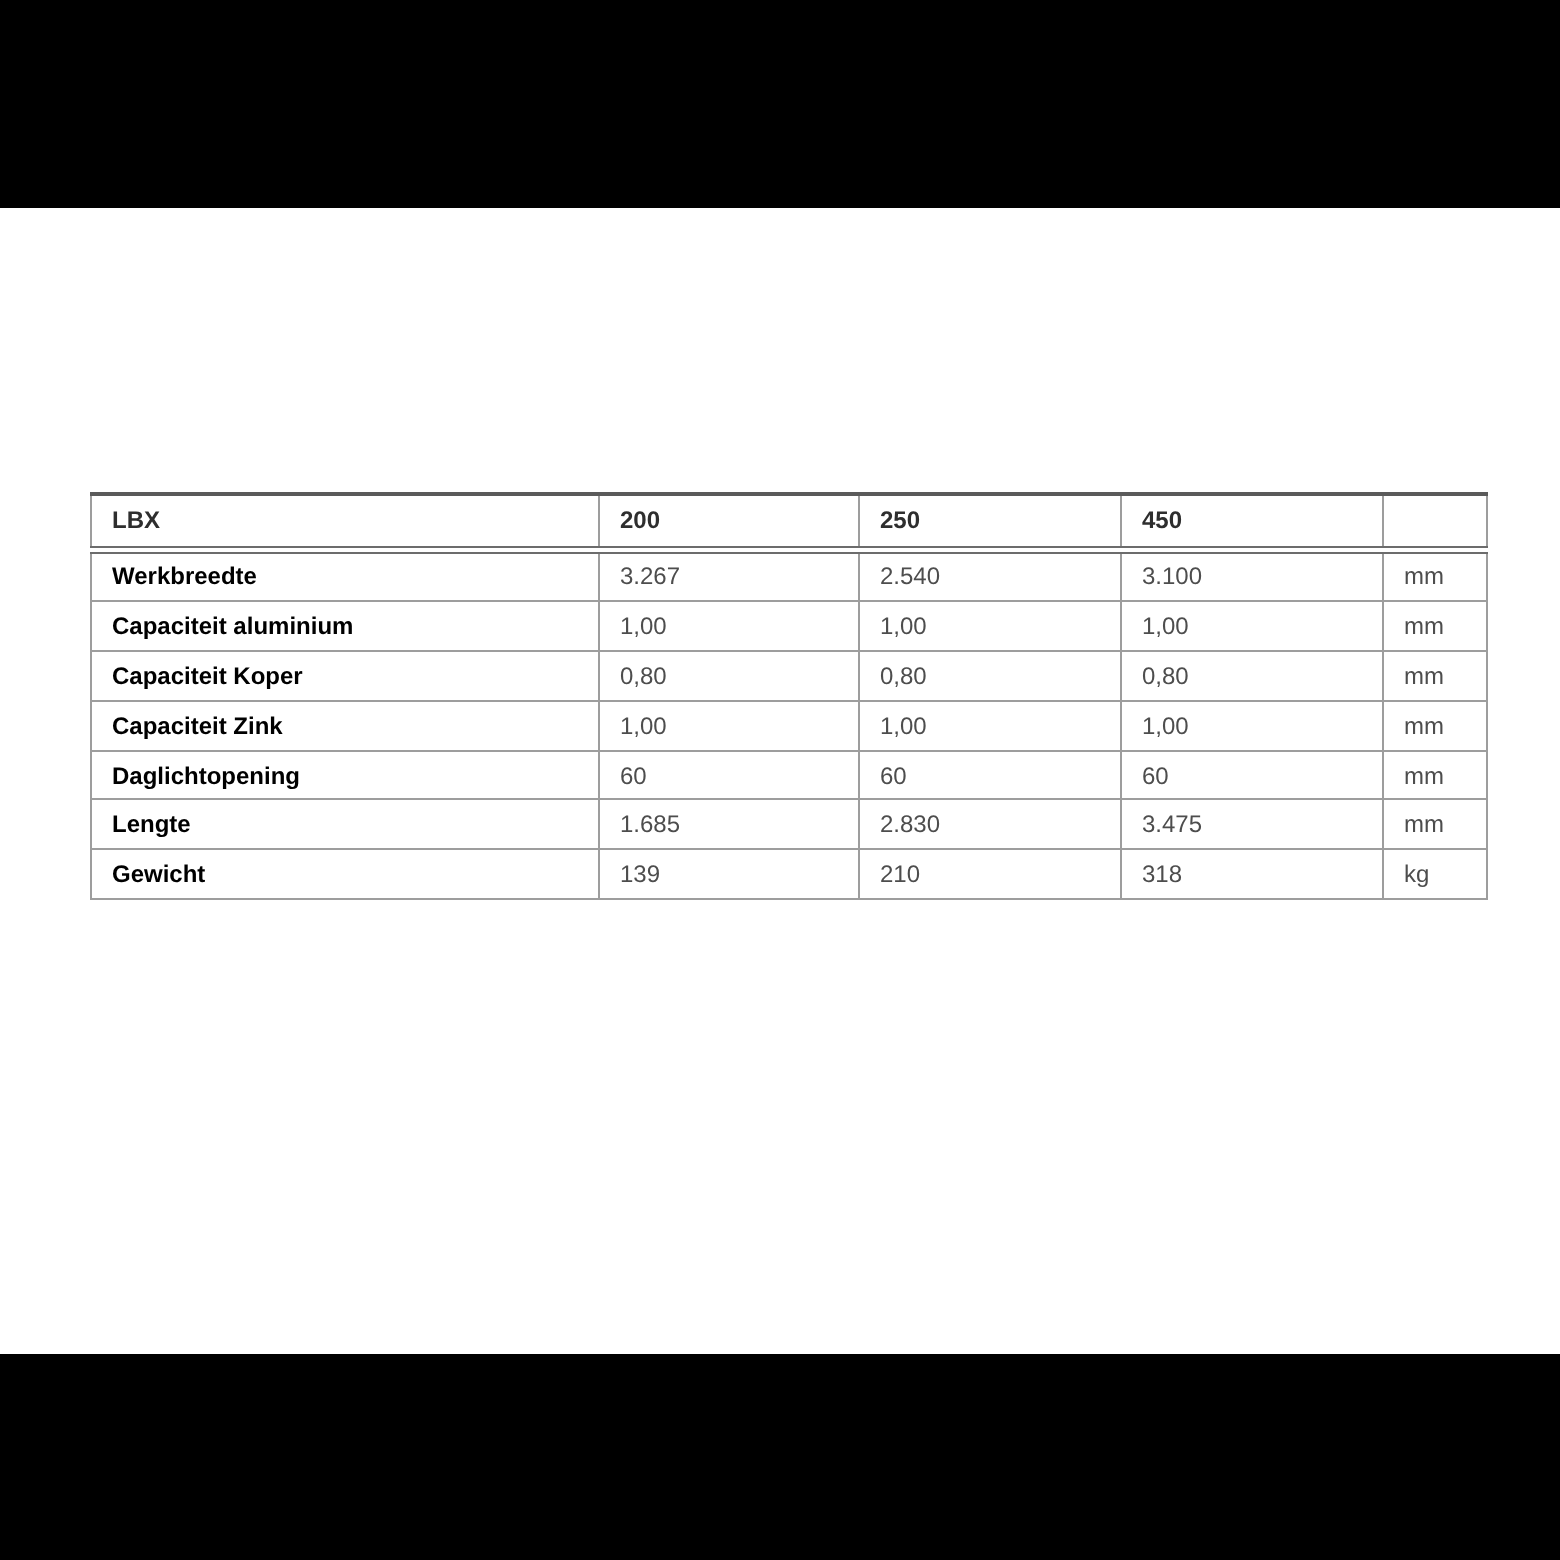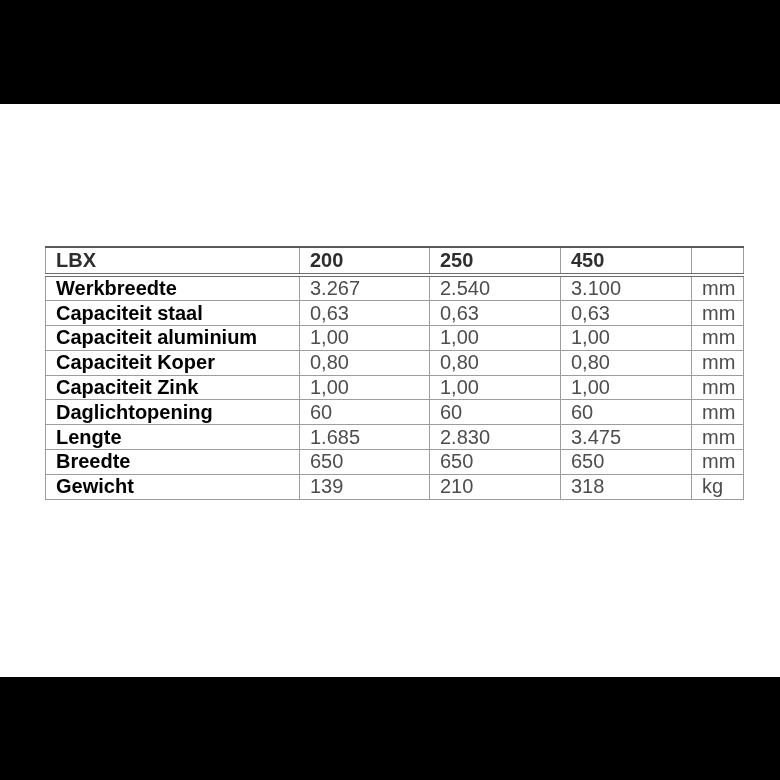--- a/index.html
+++ b/index.html
@@ -32,21 +32,21 @@
   table.spec {
     border-collapse: collapse;
     table-layout: fixed;
     width: 698px;
     border: 1px solid #8a8a8a;
   }
   table.spec th, table.spec td {
     border: 1px solid #9d9d9d;
     padding: 0 0 0 10px;
     height: 23.8px;
-    font-size: 20px;
+    font-size: 12px;
     text-align: left;
     vertical-align: middle;
     white-space: nowrap;
     overflow: hidden;
   }
   table.spec thead th {
     border-top: 2px solid #5a5a5a;
     border-bottom: 4px double #6c6c6c;
     font-weight: bold;
     color: #2e2e2e;
@@ -90,27 +90,20 @@
     </thead>
     <tbody>
         <tr>
           <th>Werkbreedte</th>
           <td>3.267</td>
           <td>2.540</td>
           <td>3.100</td>
           <td class="unit">mm</td>
         </tr>
         <tr>
-          <th>Capaciteit staal</th>
-          <td>0,63</td>
-          <td>0,63</td>
-          <td>0,63</td>
-          <td class="unit">mm</td>
-        </tr>
-        <tr>
           <th>Capaciteit aluminium</th>
           <td>1,00</td>
           <td>1,00</td>
           <td>1,00</td>
           <td class="unit">mm</td>
         </tr>
         <tr>
           <th>Capaciteit Koper</th>
           <td>0,80</td>
           <td>0,80</td>
@@ -132,27 +125,20 @@
           <td class="unit">mm</td>
         </tr>
         <tr>
           <th>Lengte</th>
           <td>1.685</td>
           <td>2.830</td>
           <td>3.475</td>
           <td class="unit">mm</td>
         </tr>
         <tr>
-          <th>Breedte</th>
-          <td>650</td>
-          <td>650</td>
-          <td>650</td>
-          <td class="unit">mm</td>
-        </tr>
-        <tr>
           <th>Gewicht</th>
           <td>139</td>
           <td>210</td>
           <td>318</td>
           <td class="unit">kg</td>
         </tr>
       </tbody>
   </table>
 </div>
 

